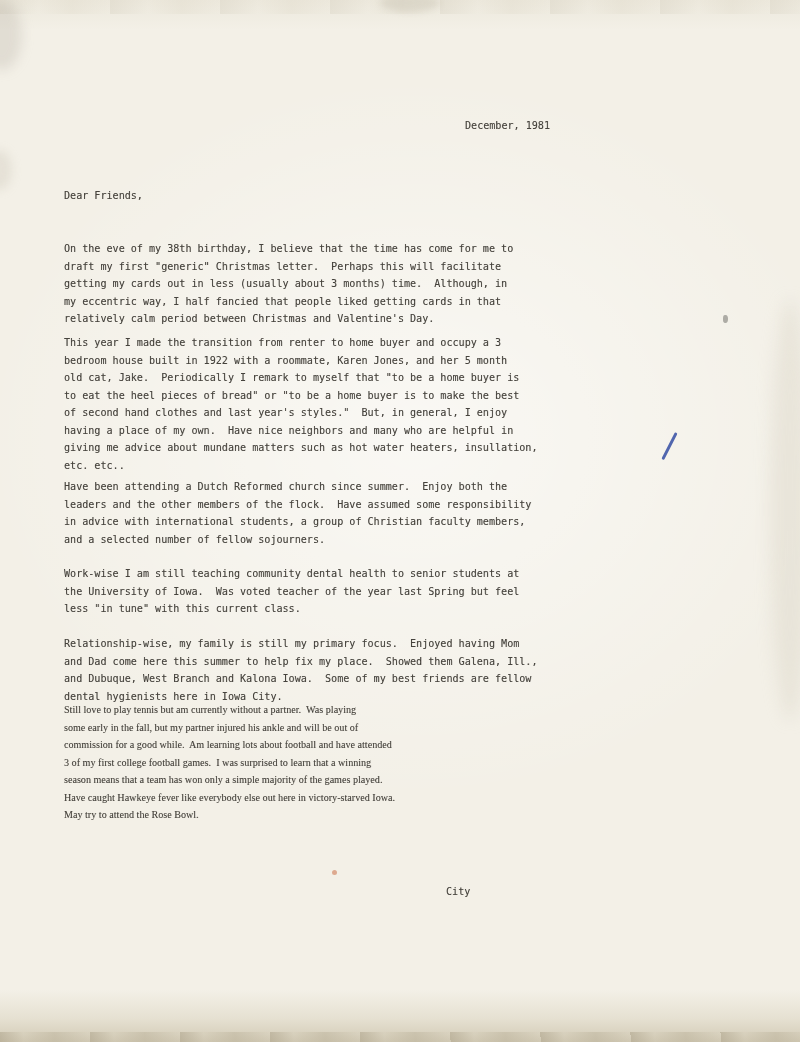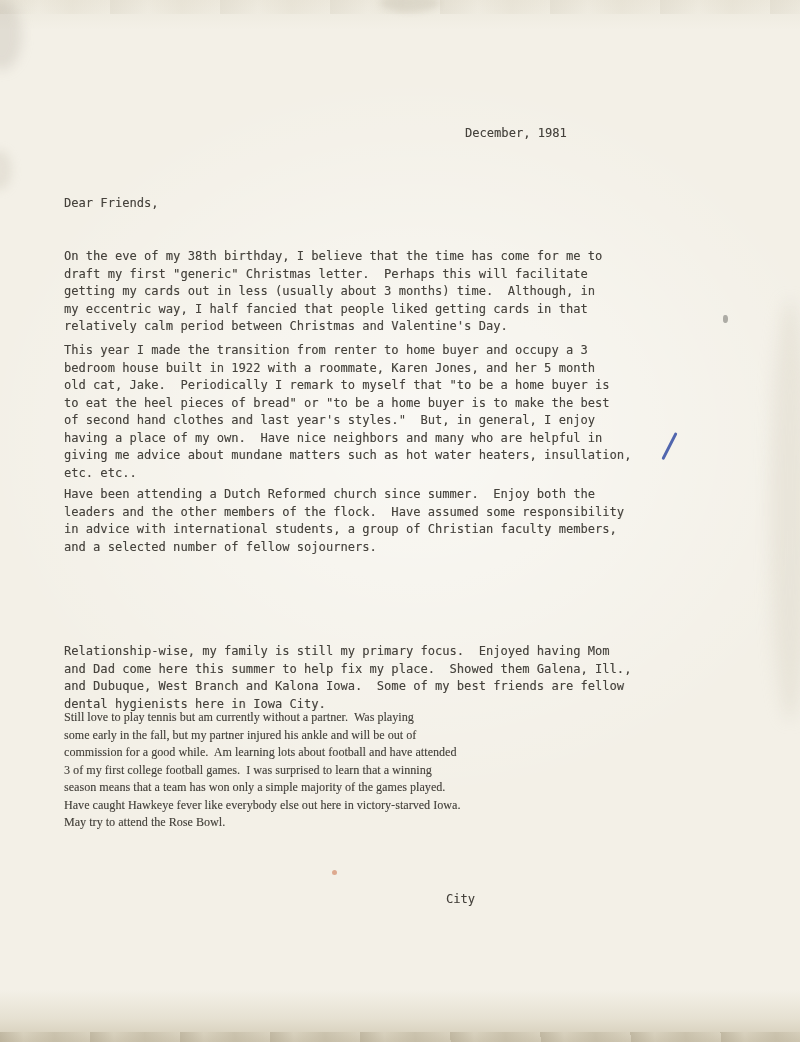--- a/index.html
+++ b/index.html
@@ -15,26 +15,25 @@
     background:
       radial-gradient(ellipse 620px 520px at 52% 42%, rgba(255,255,255,0.55), rgba(255,255,255,0) 70%),
       linear-gradient(to bottom, #ece8dc 0px, #f3f0e7 30px, #f3f0e7 990px, #e6e1d2 1018px, #d9d2bf 1034px, #cfc7b2 1042px),
       #f2efe6;
     font-family: "DejaVu Sans Mono", "Liberation Mono", monospace;
     color: #45423c;
   }
   .typed {
     position: absolute;
     white-space: pre;
-    font-size: 12px;
+    font-size: 10px;
     line-height: 17.5px;
     letter-spacing: 0.05px;
     color: #45423c;
     text-shadow: 0.3px 0.3px 0.2px rgba(70,66,60,0.35);
-    margin-top: 8px;
   }
   .body-text { left: 64px; }
   .edge-top {
     position: absolute;
     left: 0; top: 0;
     width: 800px; height: 14px;
     background: repeating-linear-gradient(90deg,
       rgba(214,208,192,0.55) 0px, rgba(243,240,231,0) 38px,
       rgba(222,216,200,0.45) 72px, rgba(243,240,231,0) 110px);
     opacity: 0.7;
@@ -86,20 +85,23 @@
 of second hand clothes and last year's styles."  But, in general, I enjoy
 having a place of my own.  Have nice neighbors and many who are helpful in
 giving me advice about mundane matters such as hot water heaters, insullation,
 etc. etc..</div>
 
   <div class="typed body-text" style="top:478px;">Have been attending a Dutch Reformed church since summer.  Enjoy both the
 leaders and the other members of the flock.  Have assumed some responsibility
 in advice with international students, a group of Christian faculty members,
 and a selected number of fellow sojourners.</div>
 
+  <div class="typed body-text" style="top:565px;">Work-wise I am still teaching community dental health to senior students at
+the University of Iowa.  Was voted teacher of the year last Spring but feel
+less "in tune" with this current class.</div>
 
   <div class="typed body-text" style="top:635px;">Relationship-wise, my family is still my primary focus.  Enjoyed having Mom
 and Dad come here this summer to help fix my place.  Showed them Galena, Ill.,
 and Dubuque, West Branch and Kalona Iowa.  Some of my best friends are fellow
 dental hygienists here in Iowa City.</div>
 
   <div class="typed body-text" style="top:701px;font-family:Liberation Serif, serif;">Still love to play tennis but am currently without a partner.  Was playing
 some early in the fall, but my partner injured his ankle and will be out of
 commission for a good while.  Am learning lots about football and have attended
 3 of my first college football games.  I was surprised to learn that a winning

